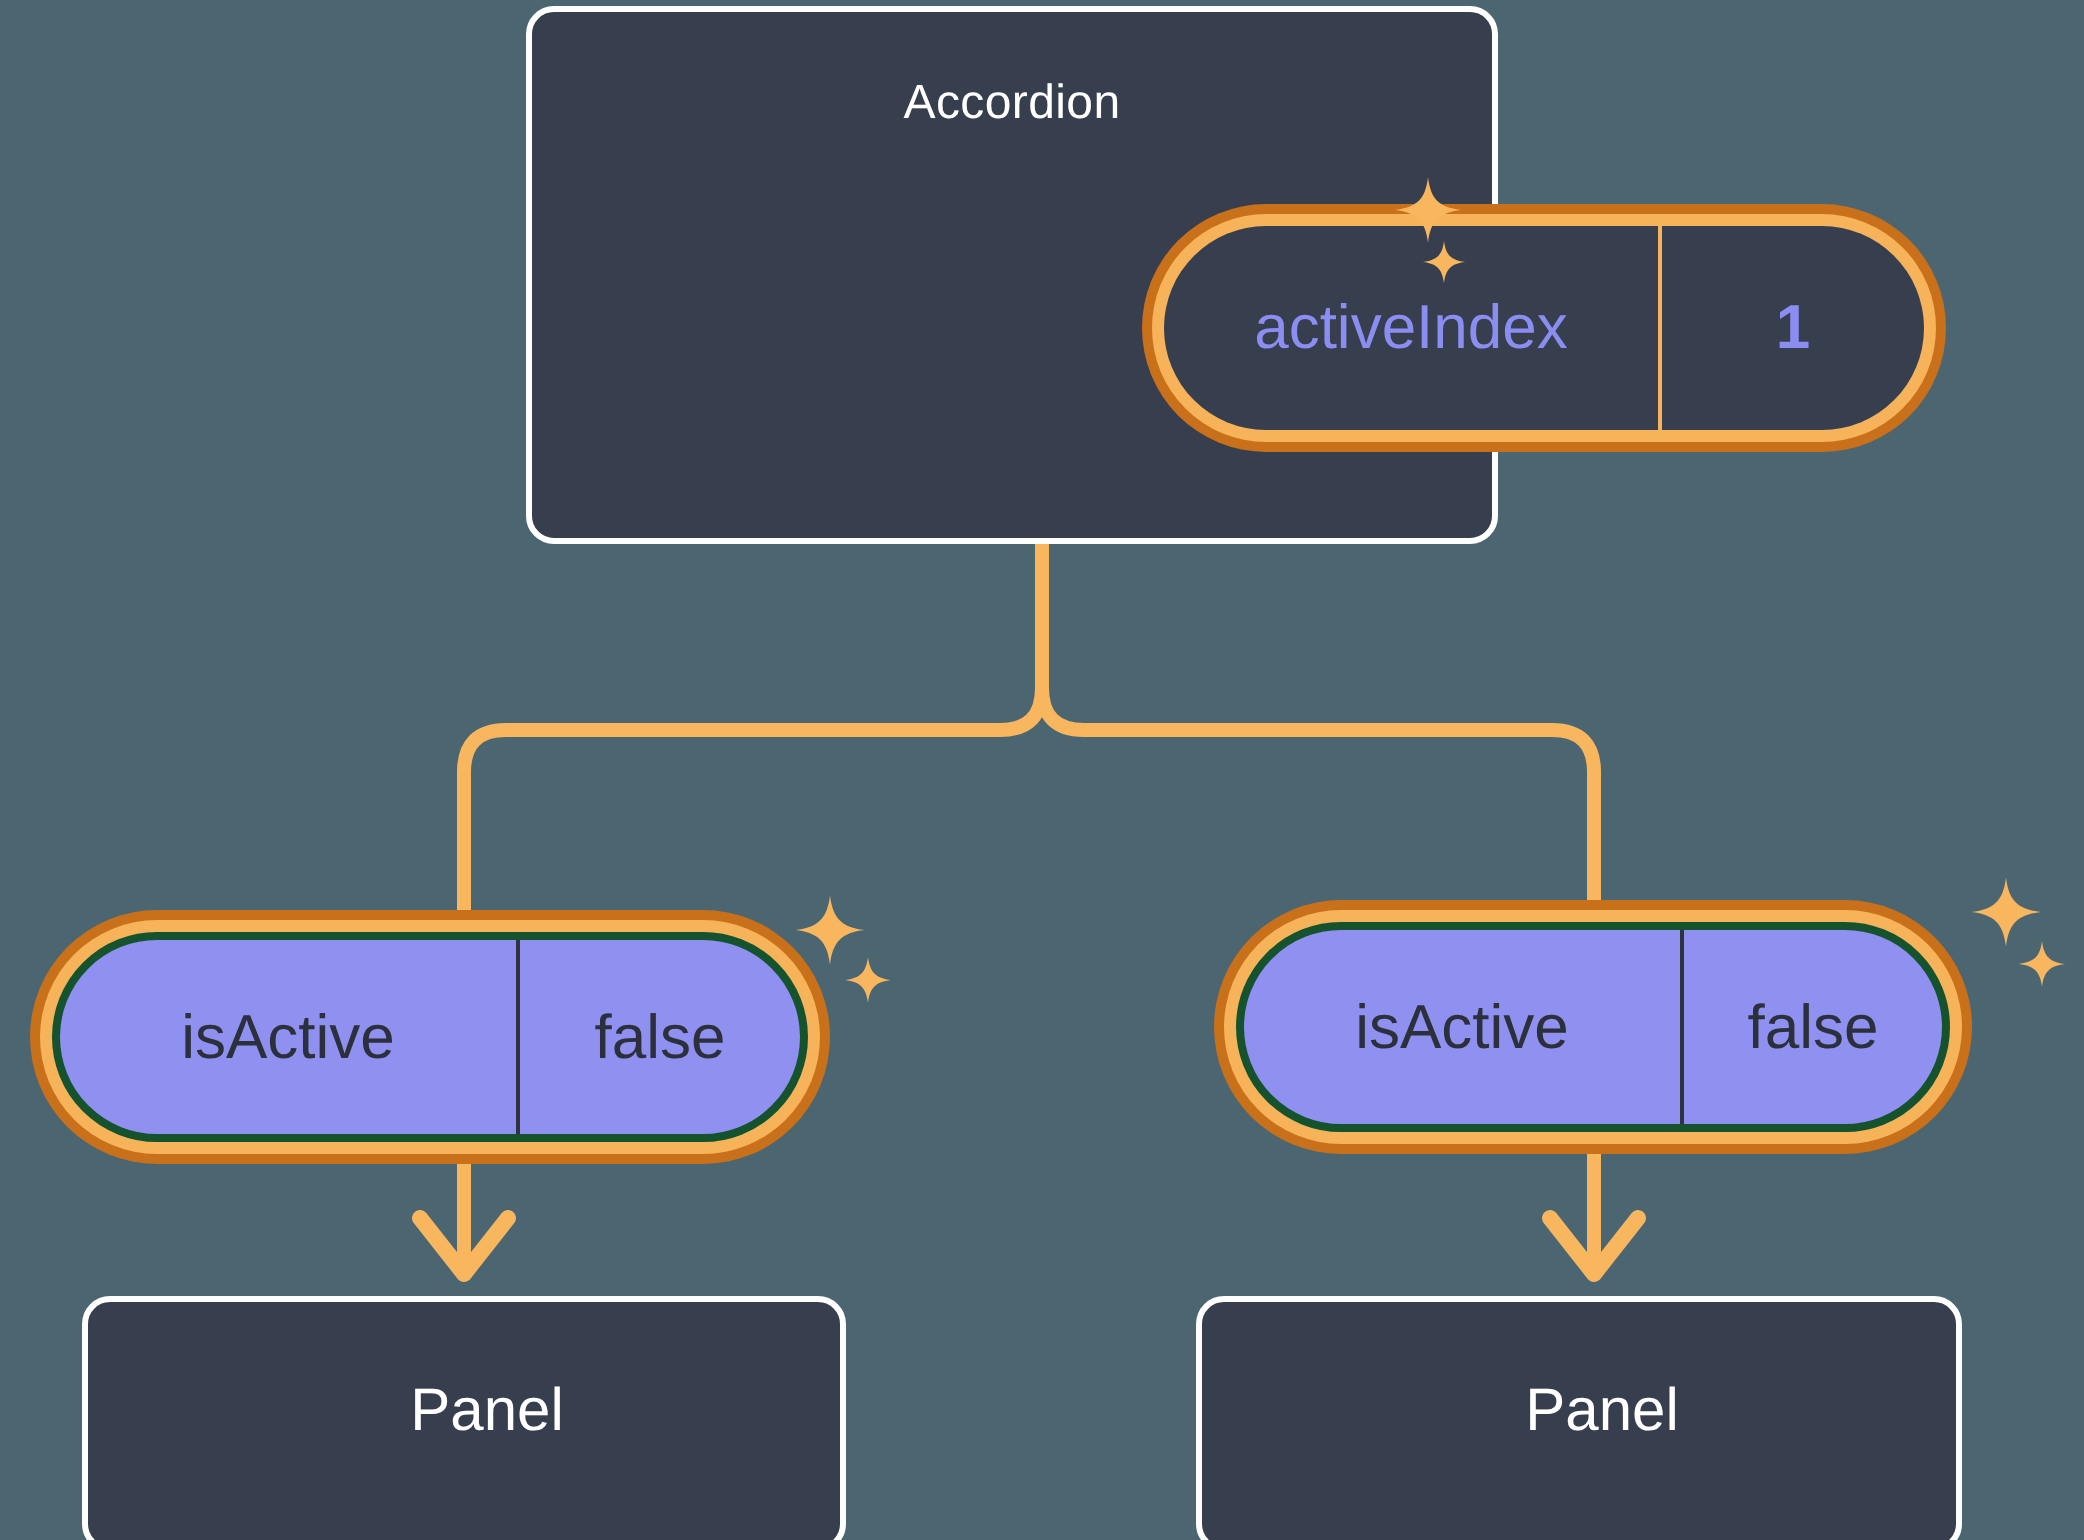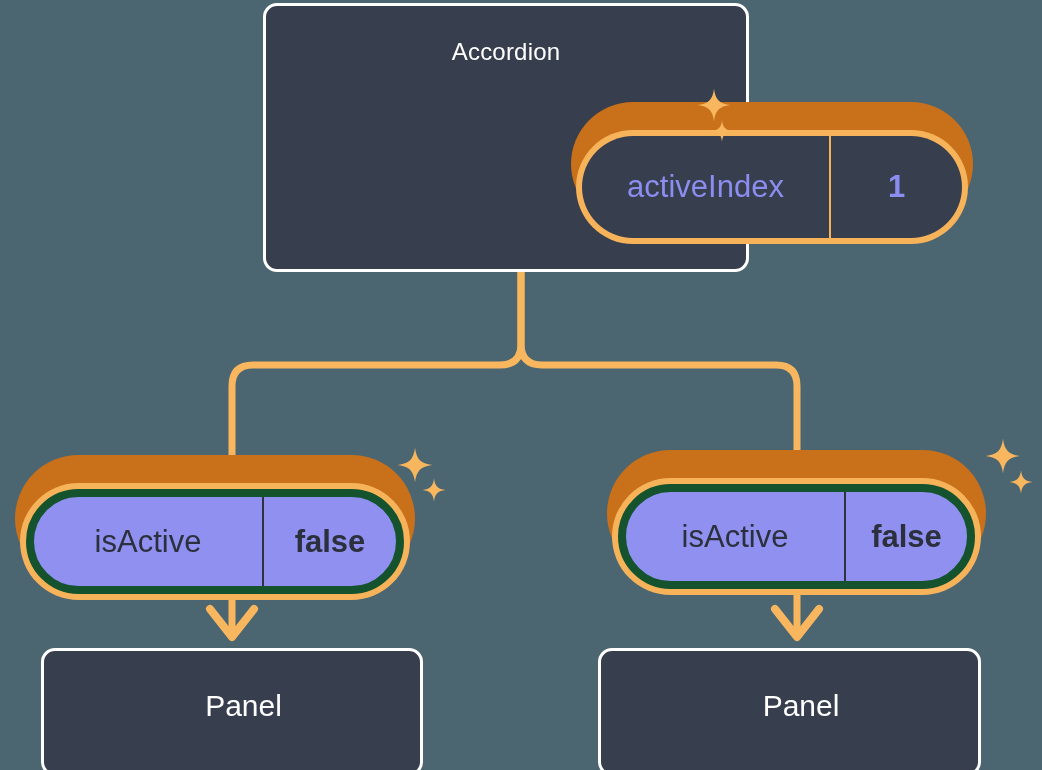--- a/index.html
+++ b/index.html
@@ -72,21 +72,20 @@
     background: #c9701b;
     padding: 5px;
   }
   .pill-inner {
     box-sizing: border-box;
     width: 100%;
     height: 100%;
     border-radius: 999px;
     background: #f7b35a;
     padding: 6px;
-    margin-top: 23px;
   }
   .pill-face {
     box-sizing: border-box;
     width: 100%;
     height: 100%;
     border-radius: 999px;
     display: flex;
     align-items: stretch;
     overflow: hidden;
   }
@@ -113,31 +112,31 @@
   #pill-active-index .pill-val {
     flex: 1 1 auto;
     color: #8c8df0;
     font-size: 31px;
     font-weight: bold;
   }
 
   
   .pill-purple .pill-face {
     background: #8f90f0;
-    border: 8px solid #14532d;
+    border: 4px solid #14532d;
   }
   .pill-purple .pill-key {
     color: #2b303c;
     font-size: 31px;
     border-right: 2px solid #2f3340;
   }
   .pill-purple .pill-val {
     color: #2b303c;
     font-size: 31px;
-    font-weight: bold;
+    font-weight: normal;
   }
 
   #pill-is-active-left {
     left: 15px; top: 455px; width: 400px; height: 127px;
   }
   #pill-is-active-left .pill-key  { flex: 0 0 228px; }
   #pill-is-active-left .pill-val  { flex: 1 1 auto; }
 
   #pill-is-active-right {
     left: 607px; top: 450px; width: 379px; height: 127px;

